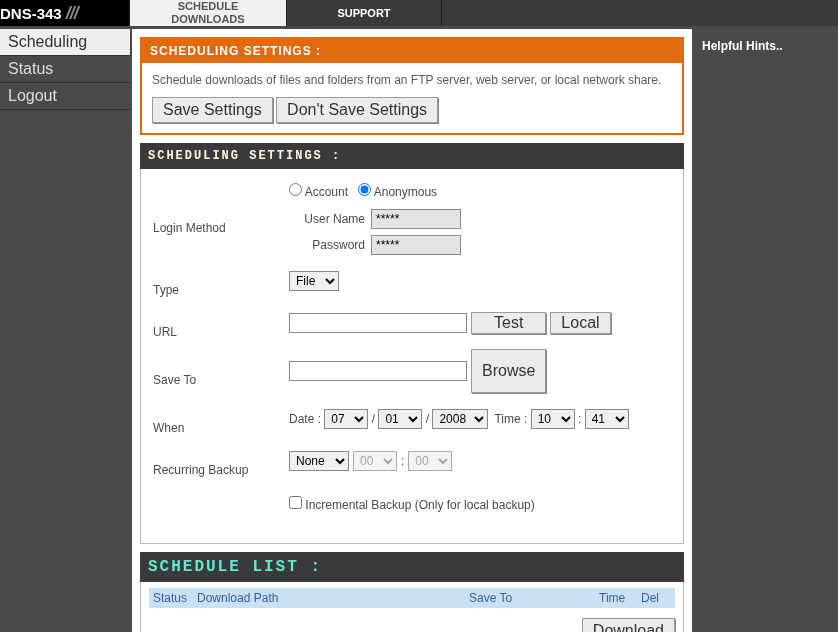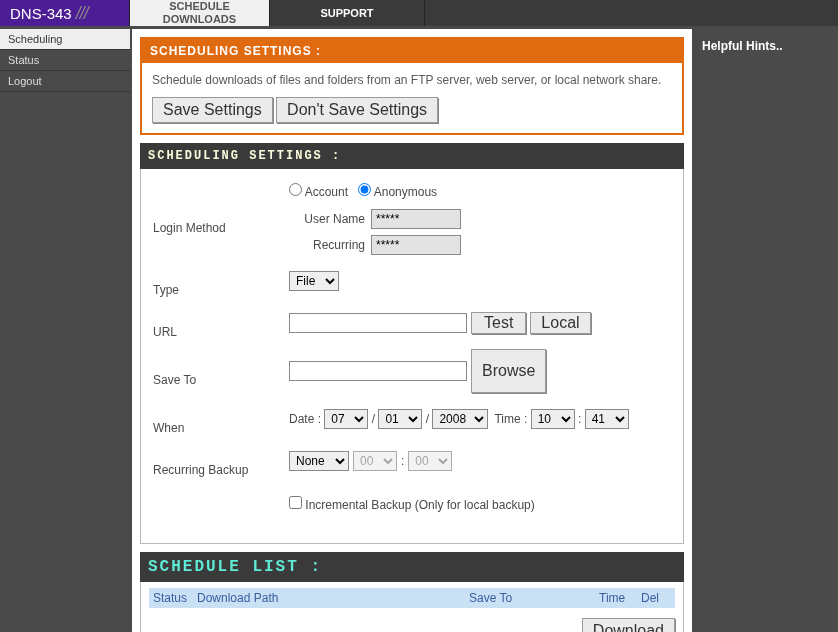--- a/index.html
+++ b/index.html
@@ -1,27 +1,27 @@
 <!DOCTYPE html>
 <html><head>
 <meta charset="utf-8">
 <style>
   * { box-sizing: border-box; margin: 0; padding: 0; }
   body { font-family: Arial, sans-serif; font-size: 12px; background: #fff; }
   .container { width: 838px; height: 632px; display: flex; flex-direction: column; }
   .topbar { height: 40px; background: #3a3a3a; display: flex; align-items: stretch; }
-  .logo { width: 130px; background: #4c1d95; color: #fff; font-weight: normal; font-size: 15px; display: flex; align-items: center; padding-left: 10px; border-right: 1px solid #232323; }
+  .logo { width: 130px; background: #000000; color: #fff; font-weight: bold; font-size: 15px; display: flex; align-items: center; border-right: 1px solid #232323; }
   .logo-slash { color: #888; margin-left: 4px; font-style: italic; font-size: 18px; letter-spacing:-1px;}
   .tab { display: flex; align-items: center; justify-content: center; padding: 0 20px; font-size: 11px; font-weight: bold; text-align:center; border-right:1px solid #232323;}
-  .tab.active { background: #f0f0f0; color: #555; width: 140px; line-height:13px;}
+  .tab.active { background: #f0f0f0; color: #555; width: 157px; line-height:13px;}
   .tab.inactive { background: #3a3a3a; color: #fff; width:155px;}
   .topbar-rest { flex:1; background:#3a3a3a; }
   .body { flex:1; display:flex; background:#4a4a4a;}
   .sidebar { width:130px; background:#4a4a4a; padding-top:3px;}
-  .side-item { display:block; color:#ddd; font-size:11px; padding:4px 8px; border-bottom:1px solid #333; cursor:pointer;}
+  .side-item { display:block; color:#ddd; font-size:16px; padding:4px 8px; border-bottom:1px solid #333; cursor:pointer;}
   .side-item.active { background:#eee; color:#333;}
   .main { width:560px; background:#fff; padding:8px 0 8px 0; display:flex; flex-direction:column; gap:8px; margin-left:2px; margin-top:3px; margin-bottom:8px;}
   .panel-orange { margin:0 8px; border:2px solid #e06a10;}
   .panel-orange-head { background:#e06a10; color:#fff; font-weight:bold; font-size:12px; padding:5px 8px; letter-spacing:1px;}
   .panel-orange-body { padding:10px; color:#5a5a5a; font-size:12px;}
   .btn-row { margin-top:10px;}
   .btn { background:#ebebeb; border:1px solid #9a9a9a; box-shadow:1px 1px 0 #888; color:#333; font-size:16px; padding:3px 10px; cursor:pointer; font-family:inherit;}
   .panel-dark { margin:0 8px; }
   .panel-dark-head { background:#3a3a3a; color:#fafadc; font-weight:bold; font-size:12px; padding:6px 8px; letter-spacing:2px; font-family:"Courier New",monospace;}
   .panel-dark-body { border:1px solid #bbb; border-top:none; padding:14px 12px 20px 12px; color:#4a4a4a; font-size:12px;}
@@ -97,39 +97,39 @@
                 <label><input type="radio" name="lm" style=""> <span>Account</span></label>
                 &nbsp;
                 <label><input type="radio" name="lm" checked="" style=""> <span>Anonymous</span></label>
               </div>
               <div class="cred-block">
                 <div class="sub-row">
                   <div class="sub-label">User Name</div>
                   <input type="text" style="width: 90px;" value="*****">
                 </div>
                 <div class="sub-row">
-                  <div class="sub-label">Recurring</div>
+                  <div class="sub-label">Password</div>
                   <input type="text" style="width: 90px;" value="*****">
                 </div>
               </div>
             </div>
           </div>
 
           <div class="form-row">
             <div class="form-label">Type</div>
             <div class="form-body">
               <select class="small-select"><option>File</option></select>
             </div>
           </div>
 
           <div class="form-row">
             <div class="form-label">URL</div>
             <div class="form-body">
               <input type="text" class="white" style="width: 178px;" value="">
-              <button class="btn" style="padding:1px 12px;">Test</button>
+              <button class="btn" style="padding:1px 22px;">Test</button>
               <button class="btn" style="padding:1px 10px;">Local</button>
             </div>
           </div>
 
           <div class="form-row">
             <div class="form-label">Save To</div>
             <div class="form-body">
               <input type="text" class="white" style="width: 178px;" value="">
               <button class="btn" style="padding:12px 10px;">Browse</button>
             </div>

